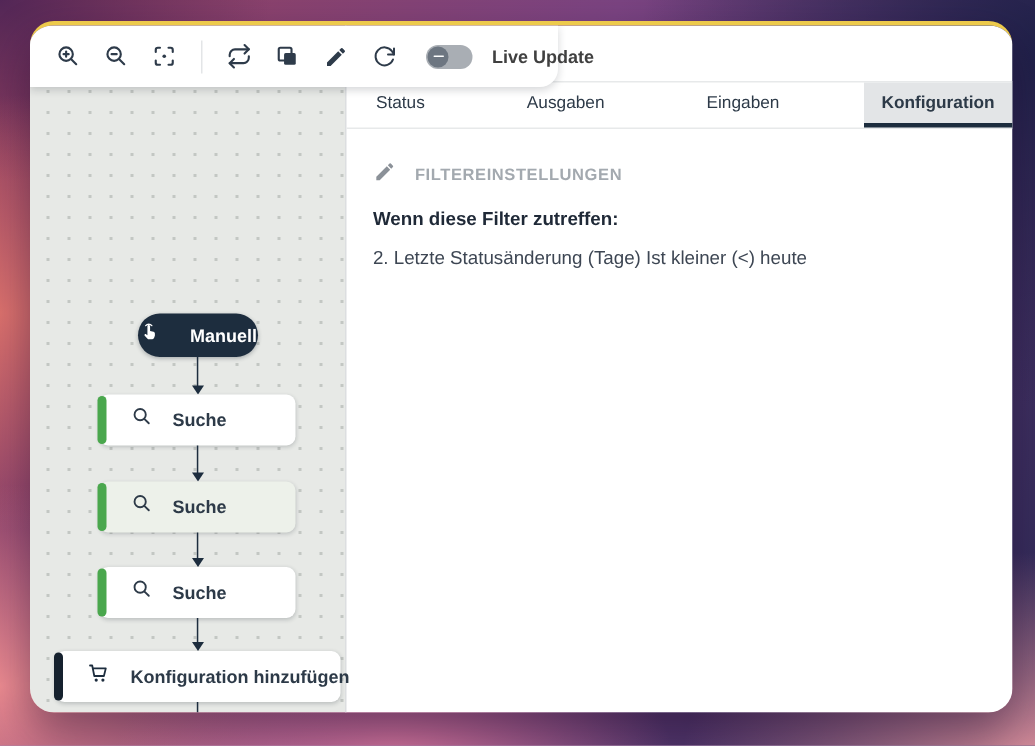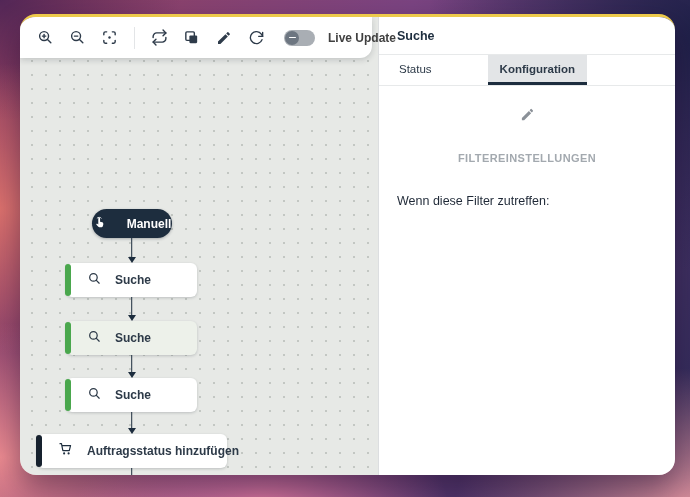--- a/index.html
+++ b/index.html
@@ -101,23 +101,23 @@
   .tabs {
     height:31px; display:flex; align-items:stretch; padding-left:8px;
     border-bottom:1px solid #e7e9ea; flex:0 0 auto;gap:44px;
   }
   .tab {
     display:flex; align-items:center; padding:0 12px; font-size:11.5px; color:#2d3a48;
     cursor:pointer; border-bottom:3px solid transparent; white-space:nowrap;
   }
   .tab.active { background:#e3e5e7; border-bottom-color:#1d2d3e; font-weight:700; }
   .panel-content { padding:21px 18px 0 18px; }
-  .section-head { display:flex; align-items:center; gap:26px; margin-bottom:30px;flex-direction:column; }
+  .section-head { display:flex; align-items:center; gap:13px; margin-bottom:12px; }
   .section-title { font-size:11px; font-weight:700; letter-spacing:.4px; color:#a3a9af; }
-  .intro { font-size:12.5px; font-weight:400; color:#1f2937; margin-bottom:10px; }
+  .intro { font-size:12.5px; font-weight:700; color:#1f2937; margin-bottom:10px; }
   .rule { font-size:12.5px; color:#3d4653; line-height:1.55; margin-bottom:9px; }
   .rule b { font-weight:700; color:#1f2937; }
 </style>
 </head>
 <body>
 
 <div class="app-card">
 
   <div class="canvas">
 
@@ -247,44 +247,47 @@
 
     <div class="node" style="left:17px;top:417px;width:190px;">
       <span class="bar bar-navy"></span>
       <span>
         <svg width="16" height="16" viewBox="0 0 24 24">
           <path d="M3 4h2.2L7.3 14.5h9.6l1.9-7.6H6" fill="none" stroke="#1d2d3e" stroke-width="1.8" stroke-linejoin="round" stroke-linecap="round"></path>
           <circle cx="9.2" cy="18.6" r="1.6" fill="#1d2d3e"></circle>
             <circle cx="15.9" cy="18.6" r="1.6" fill="#1d2d3e"></circle>
         </svg>
       </span>
-      <span class="nlabel">Auftragsstatus hinzufügen</span>
+      <span class="nlabel">Konfiguration hinzufügen</span>
     </div>
 
     <div class="conn plain" style="top:451px;height:7px;"></div>
   </div>
 
   <div class="panel">
     <div class="panel-header">
       <span class="panel-title">Suche</span>
     </div>
 
     <div class="tabs">
       <div class="tab">Status</div>
+      <div class="tab">Ausgaben</div>
+      <div class="tab">Eingaben</div>
       <div class="tab active">Konfiguration</div>
     </div>
 
     <div class="panel-content">
       <div class="section-head">
         <span>
           <svg width="15" height="15" viewBox="0 0 24 24">
             <path fill="#8b9198" d="M3 17.4V21h3.6L17.8 9.8 14.2 6.2 3 17.4zM20.7 6.9a1 1 0 0 0 0-1.4l-2.2-2.2a1 1 0 0 0-1.4 0l-1.8 1.8 3.6 3.6 1.8-1.8z"></path>
           </svg>
         </span>
         <span class="section-title">FILTEREINSTELLUNGEN</span>
       </div>
 
       <div class="intro">Wenn diese Filter zutreffen:</div>
 
 
+      <div class="rule"><span>2. Letzte Statusänderung (Tage) Ist kleiner (&lt;) heute</span><b></b></div>
     </div>
   </div>
 </div>
 
 </body></html>

